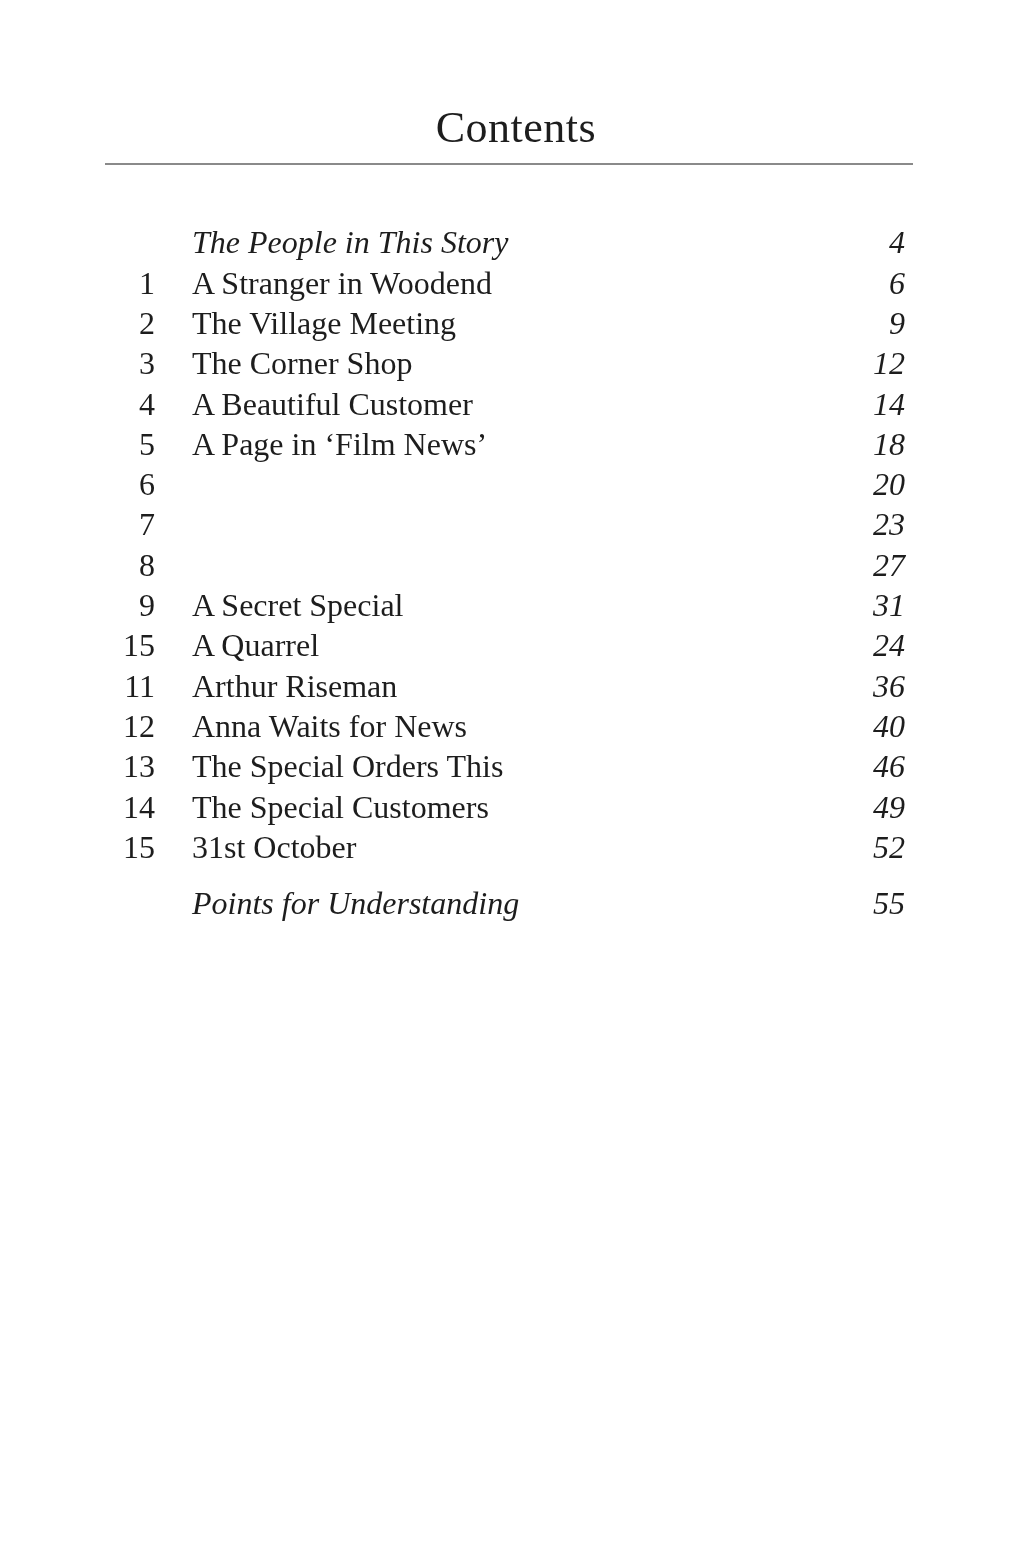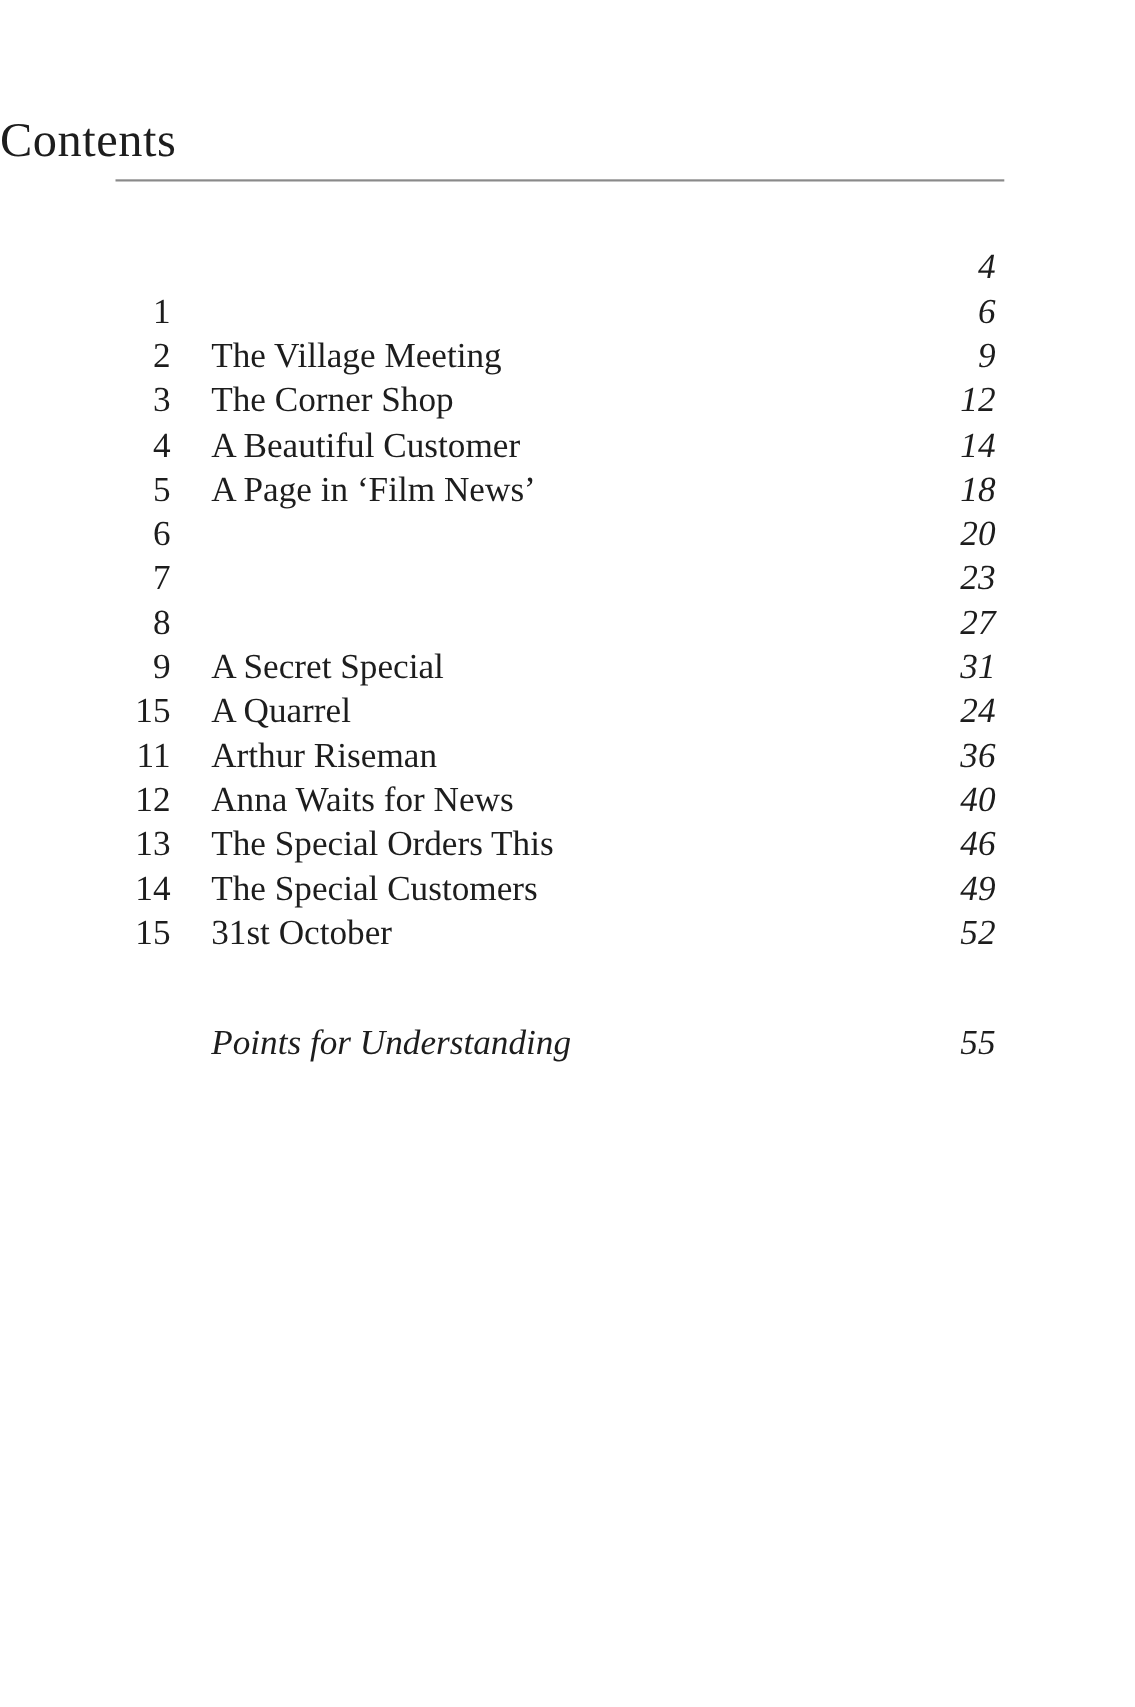--- a/index.html
+++ b/index.html
@@ -20,21 +20,21 @@
     font-family: "Liberation Serif", "DejaVu Serif", serif;
     overflow: hidden;
   }
   .page {
     width: 1032px;
     height: 1552px;
     position: relative;
   }
   .page-title {
     padding-top: 104px;
-    text-align: left;
+    text-align: center;
     font-size: 44px;
     line-height: 1.1;
     letter-spacing: 0.5px;
     font-weight: 400;
   }
   .title-rule {
     border: none;
     border-top: 2px solid var(--rule-color);
     width: 808px;
     margin: 11px 0 0 105px;
@@ -43,21 +43,21 @@
     margin: 57px 127px 0 105px; 
     font-size: 32px;
   }
   .toc-row {
     display: grid;
     grid-template-columns: 50px 1fr auto;
     line-height: 40.3px;
     align-items: baseline;
   }
   .toc-row.gap-before {
-    margin-top: 60px;
+    margin-top: 16px;
   }
   .chapter-number {
     text-align: right;
   }
   .chapter-title {
     padding-left: 37px;
   }
   .toc-row.italic-entry .chapter-title {
     font-style: italic;
   }
@@ -72,25 +72,27 @@
 
 <div class="page">
 
   <div class="page-title">Contents</div>
 
   <hr class="title-rule">
 
   <div class="toc-list">
   <div class="toc-row italic-entry">
     <span class="chapter-number"></span>
+    <span class="chapter-title">The People in This Story</span>
     <span class="page-number">4</span>
   </div>
 
   <div class="toc-row">
     <span class="chapter-number">1</span>
+    <span class="chapter-title">A Stranger in Woodend</span>
     <span class="page-number">6</span>
   </div>
 
   <div class="toc-row">
     <span class="chapter-number">2</span>
     <span class="chapter-title">The Village Meeting</span>
     <span class="page-number">9</span>
   </div>
 
   <div class="toc-row">

